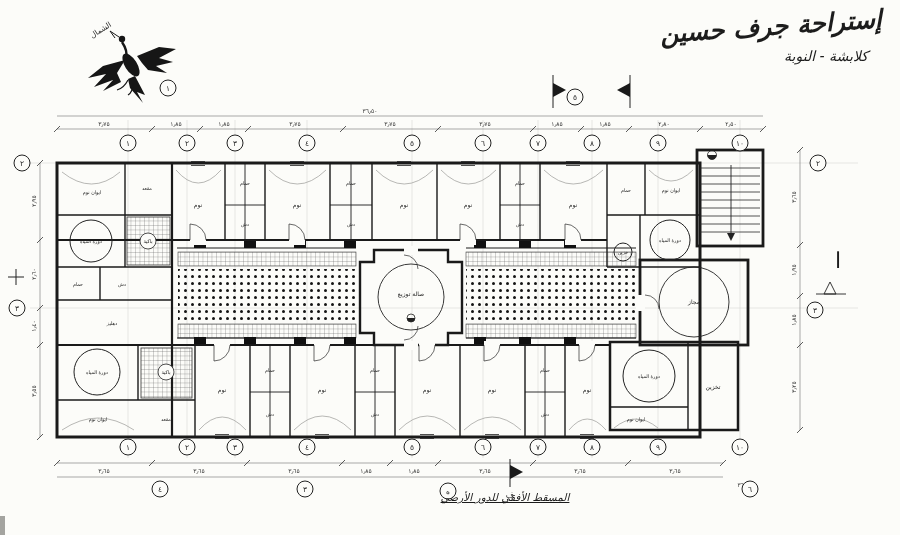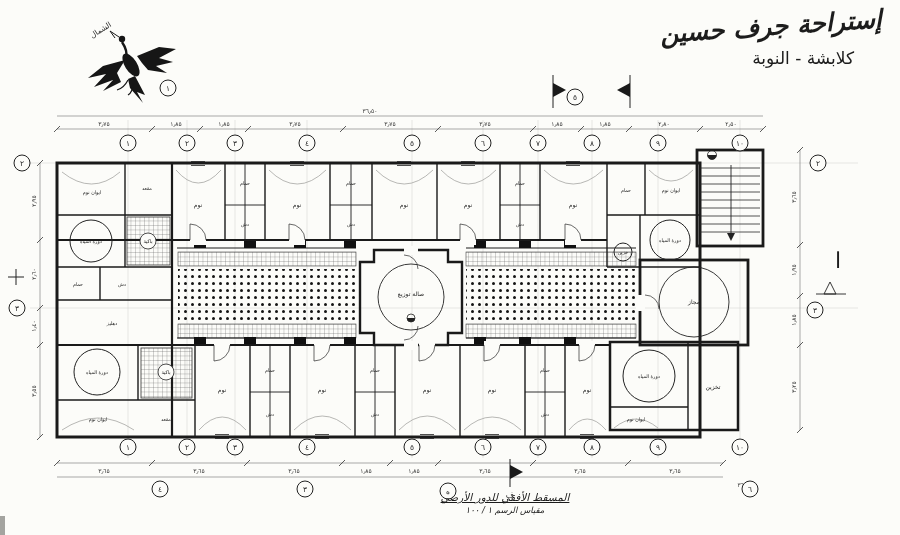--- a/index.html
+++ b/index.html
@@ -1,21 +1,21 @@
 <!DOCTYPE html>
 <html><head>
 <meta charset="utf-8">
 <style>
   html,body{margin:0;padding:0;background:#e9e9e6;}
   .sheet{position:relative;width:900px;height:535px;background:#fcfcf9;overflow:hidden;
          font-family:"DejaVu Sans",sans-serif;color:#1c1c1c;}
   .title-block{position:absolute;top:12px;right:18px;text-align:right;direction:rtl;}
   .title-line1{font-family:"DejaVu Serif",serif;font-style:italic;font-weight:bold;
                font-size:25px;transform:rotate(-4deg);letter-spacing:1px;}
-  .title-line2{font-size:17px;margin-top:7px;margin-right:28px;}
+  .title-line2{font-style:italic;font-size:14px;margin-top:7px;margin-right:14px;}
   .title-line3{font-style:italic;font-size:9px;margin-top:4px;margin-right:2px;color:#2a2a2a;}
   .caption{position:absolute;left:398px;top:491px;width:214px;text-align:center;direction:rtl;}
   .caption-line1{font-size:10.5px;text-decoration:underline;font-style:italic;}
   .caption-line2{font-size:8.5px;margin-top:2px;font-style:italic;}
   svg.plan{position:absolute;left:0;top:0;}
   svg text{font-family:"DejaVu Sans",sans-serif;fill:#1e1e1e;}
   .lbl{font-size:6px;text-anchor:middle;}
   .lbl5{font-size:4.8px;text-anchor:middle;}
   .bub{font-size:7.5px;text-anchor:middle;}
   .dim{font-size:6px;text-anchor:middle;fill:#333;}
@@ -333,16 +333,15 @@
       <path d="M816,294h30" stroke="#222" stroke-width="0.9" fill="none"></path>
       <polygon points="824,294 836,294 830,282" fill="none" stroke="#222" stroke-width="0.9"></polygon>
       <text class="big-letter" x="838" y="268">ا</text>
     </g>
 
     <rect x="0" y="516" width="5" height="19" fill="#8d8d8a" opacity="0.8"></rect>
   </svg>
 
   <div class="caption">
     <div class="caption-line1">المسقط الأفقي للدور الأرضي</div>
-    <div class="caption-line2">مقياس الرسم ١ / ١٠٠</div>
   </div>
 
 </div>
 
 </body></html>

